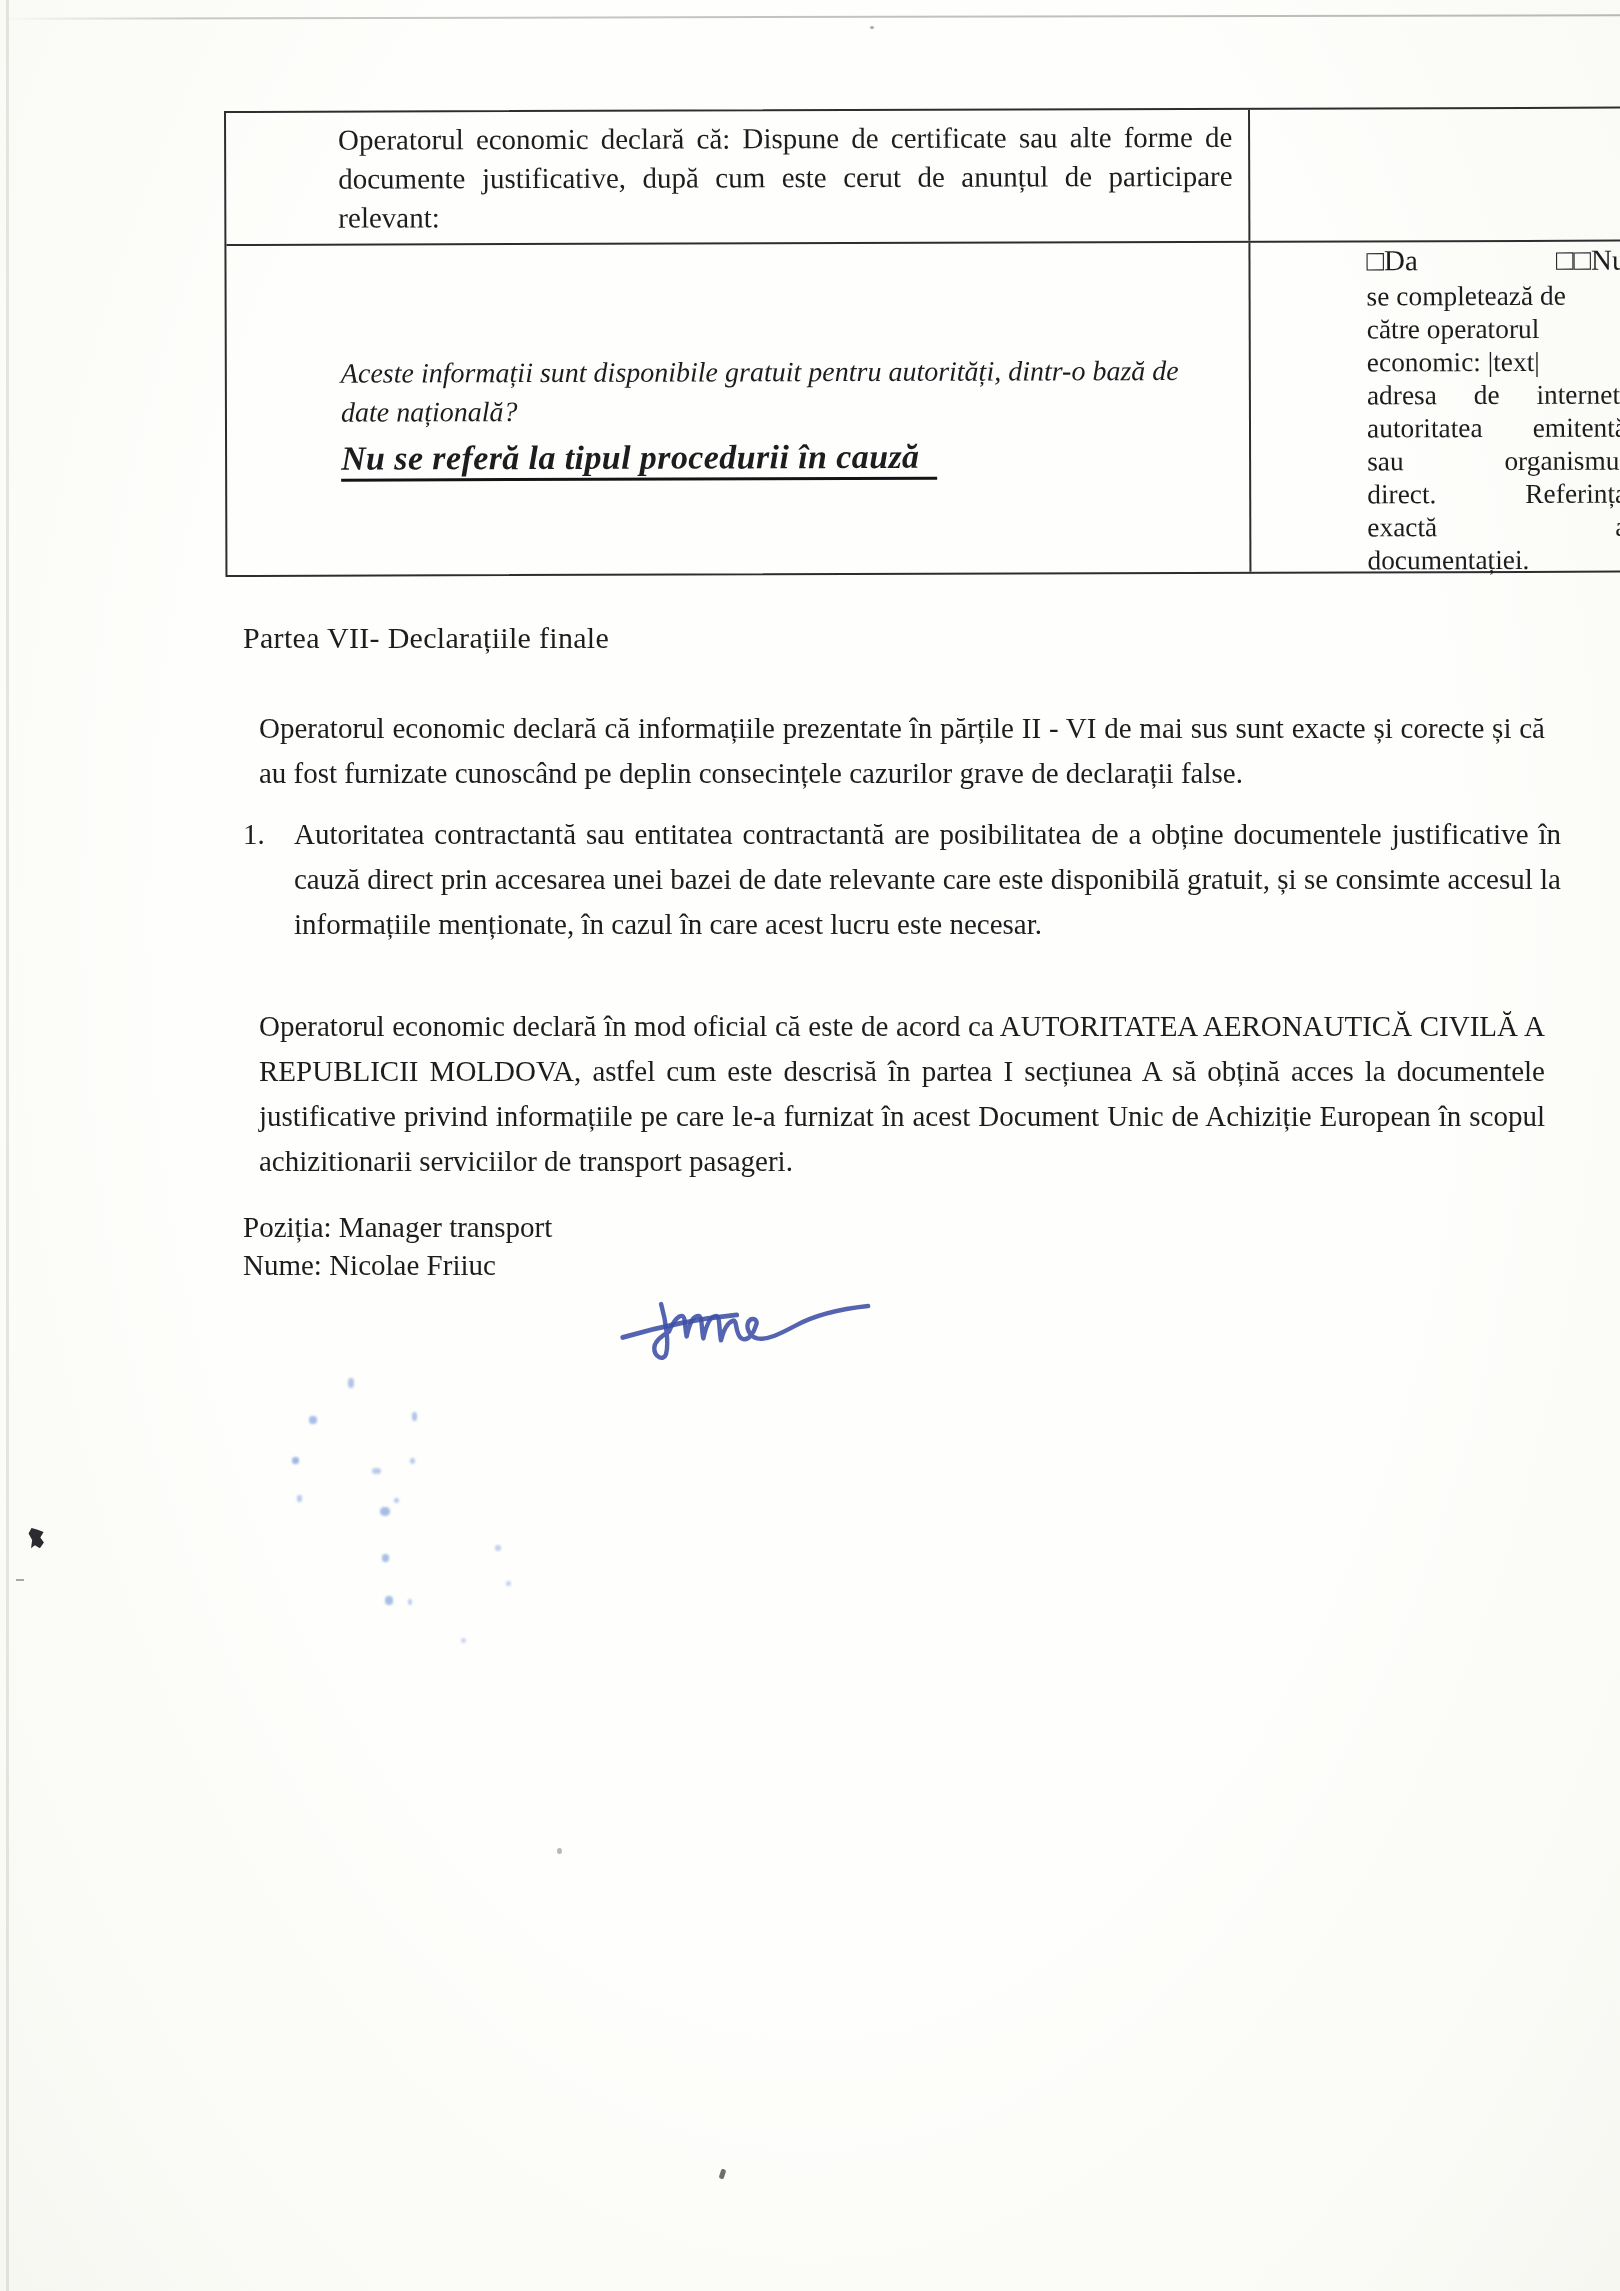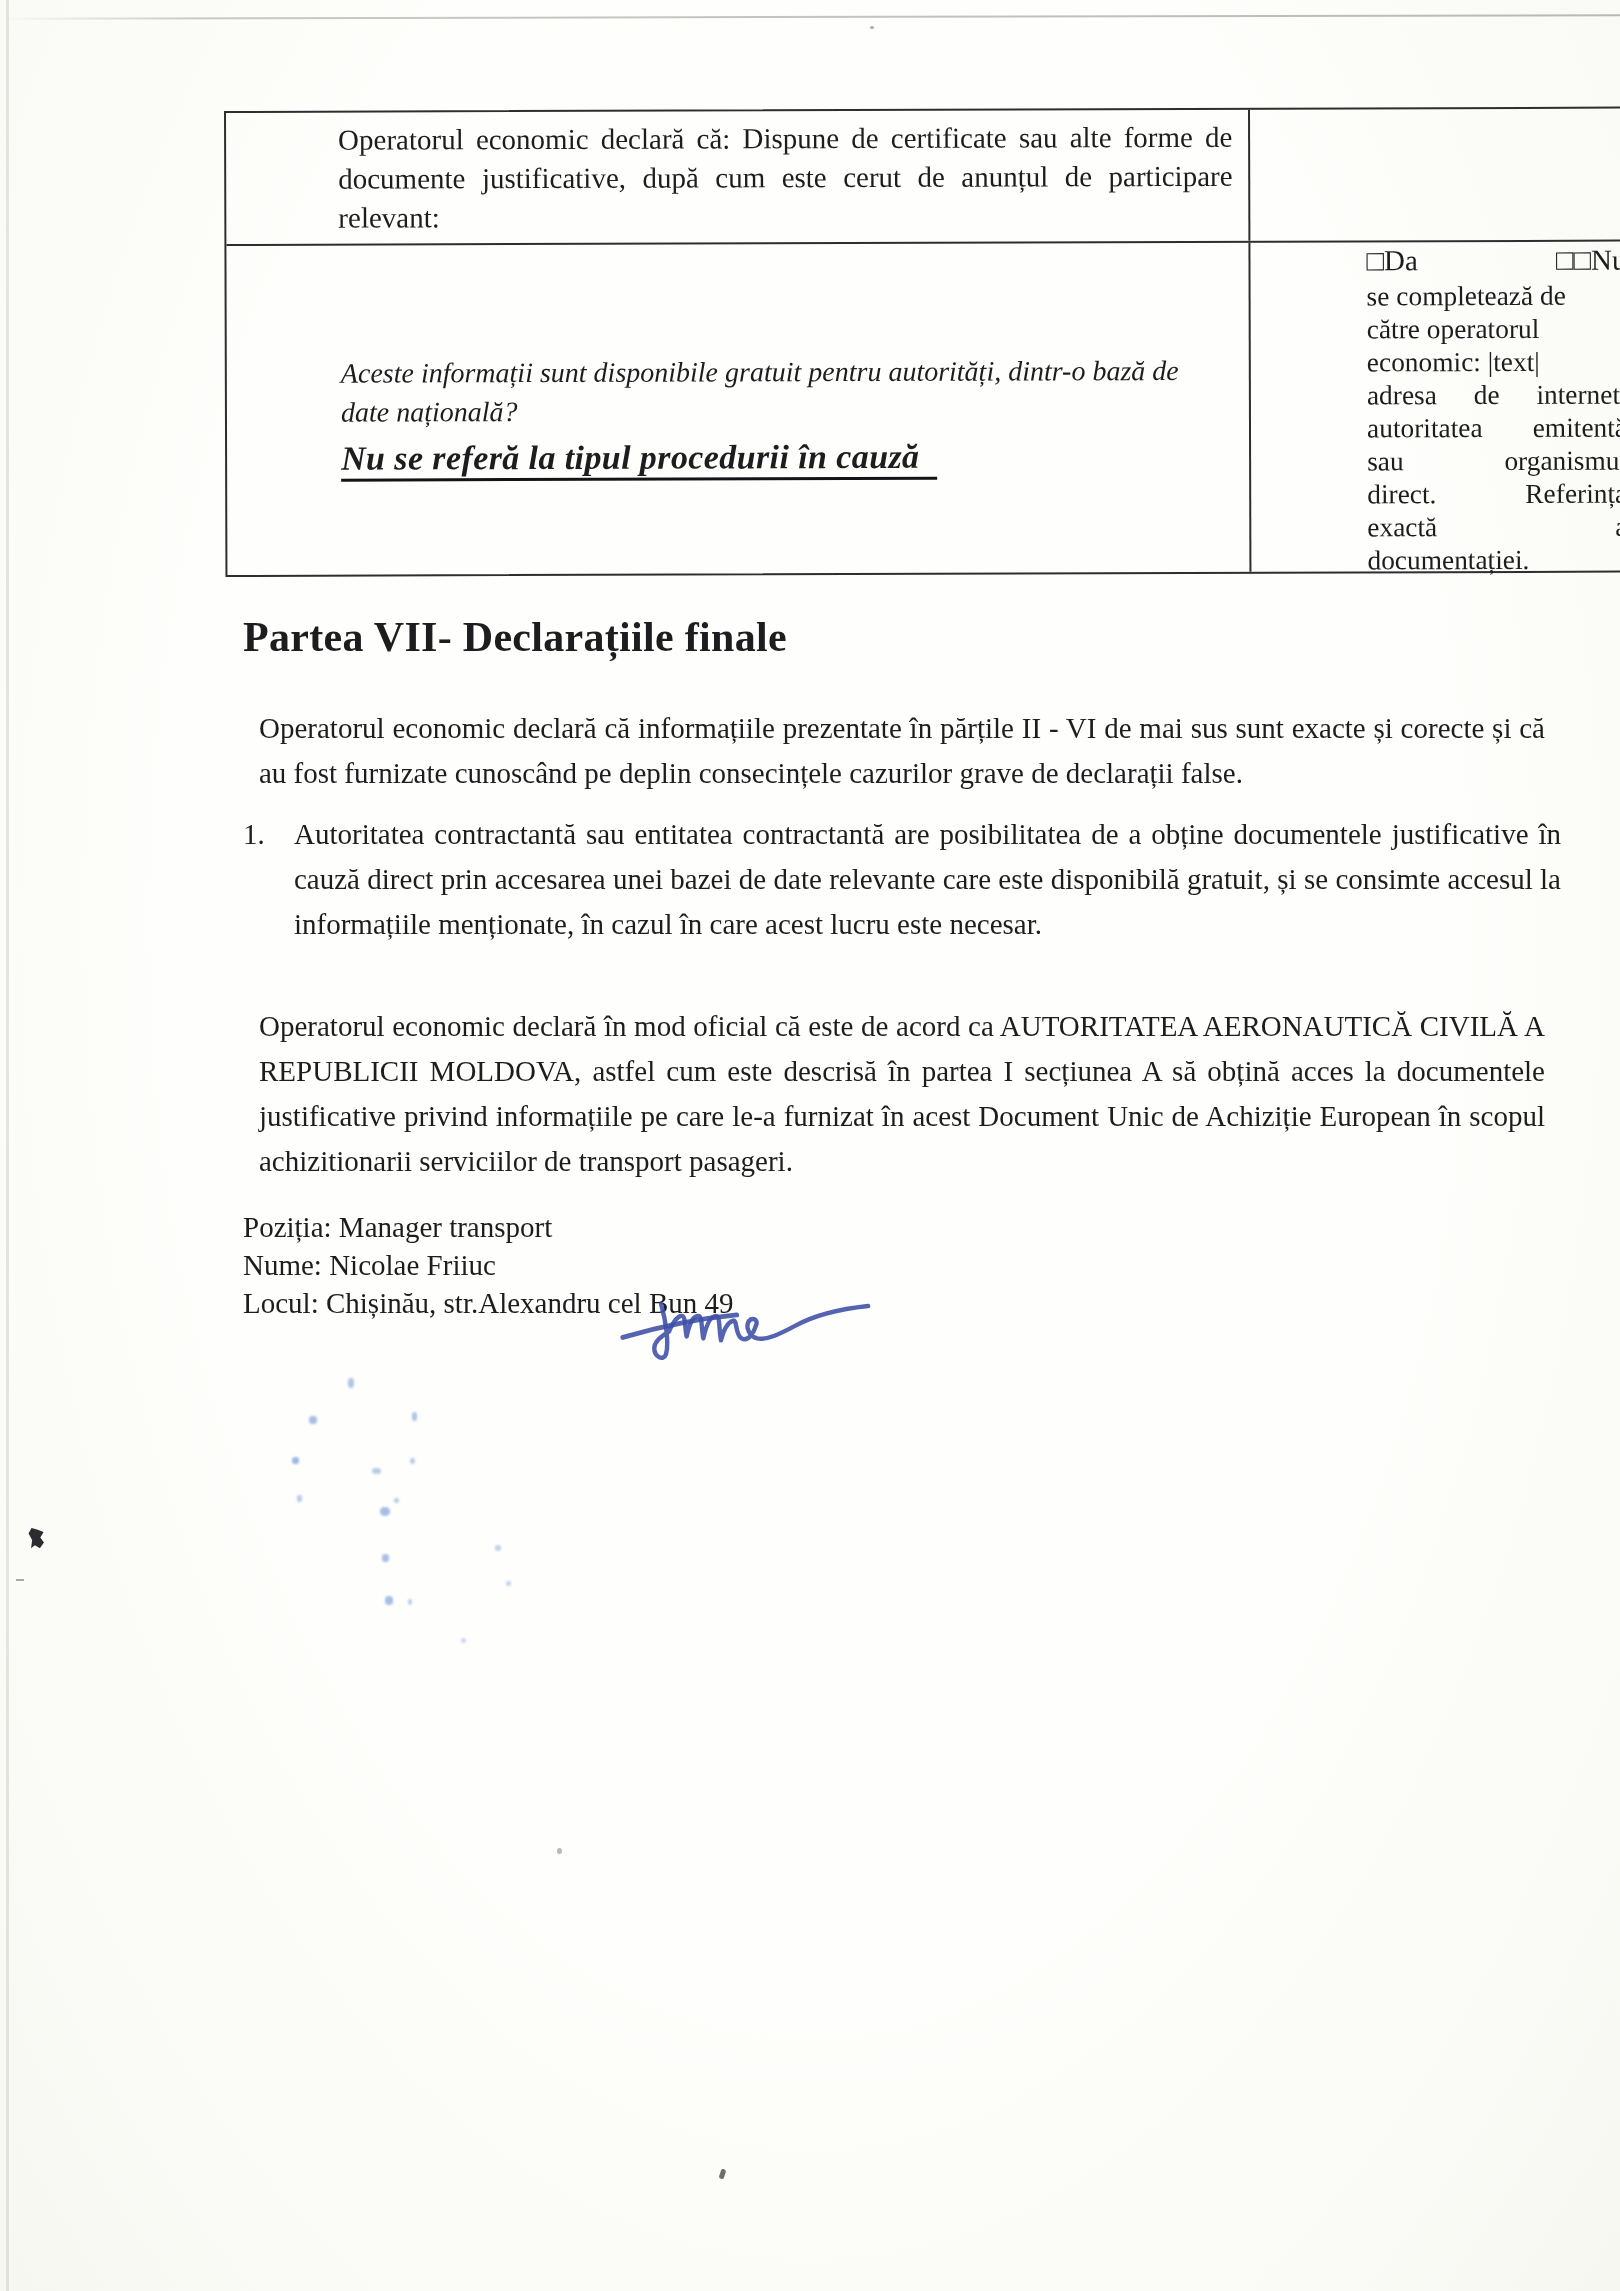--- a/index.html
+++ b/index.html
@@ -57,21 +57,21 @@
     font-family: "Liberation Serif", "DejaVu Sans", serif;
   }
   .note-line.justified { display: flex; justify-content: space-between; }
 
   
   .content {
     position: absolute; left: 243px; top: 614px; width: 1318px;
     font-size: 29px; line-height: 45px;
   }
   .heading {
-    font-size: 42px; line-height: 47px; font-weight: bold;
+    font-size: 30px; line-height: 47px; font-weight: normal;
     letter-spacing: 0.3px; margin: 0 0 45px 0;
   }
   .para { margin: 16px; text-align: justify; }
   .list-item { position: relative; padding-left: 51px; text-align: justify; }
   .list-item .num { position: absolute; left: 0; top: 0; }
   .spacer { height: 41px; }
   .sig-block { margin-top: 23.5px; line-height: 38px; }
 
   
   .artifact { position: absolute; pointer-events: none; }
@@ -154,21 +154,20 @@
     <div class="list-item">
       <span class="num">1.</span>
       <span>Autoritatea contractantă sau entitatea contractantă are posibilitatea de a obține documentele justificative în cauză direct prin accesarea unei bazei de date relevante care este disponibilă gratuit, și se consimte accesul la informațiile menționate, în cazul în care acest lucru este necesar.</span>
     </div>
     <div class="spacer"></div>
     <p class="para">Operatorul economic declară în mod oficial că este de acord ca AUTORITATEA AERONAUTICĂ CIVILĂ A REPUBLICII MOLDOVA, astfel cum este descrisă în partea I secțiunea A să obțină acces la documentele justificative privind informațiile pe care le-a furnizat în acest Document Unic de Achiziție European în scopul achizitionarii serviciilor de transport pasageri.</p>
 
     <div class="sig-block">
       <div>Poziția: Manager transport</div>
       <div>Nume: Nicolae Friiuc</div>
-      <div>Locul: Chișinău, str.Alexandru cel Bun 49</div>
     </div>
   </div>
 
   <svg class="sig-svg" width="257" height="73" viewBox="0 0 262 74">
     <g fill="none" stroke="#3d4fa6" stroke-opacity="0.88" stroke-linecap="round" stroke-linejoin="round">
       <path stroke-width="5" d="M6,40 C40,30 80,21 122,17"></path>
       <path stroke-width="4.5" d="M45,6 C50,24 53,46 50,57 C47,65 38,59 38,51 C38,44 46,38 53,34
         C58,22 63,18 66,18 C70,18 69,30 71,39 C75,21 79,18 83,18 C87,18 86,31 88,41
         C92,23 97,18 101,18 C105,18 104,32 106,43 C109,31 113,25 118,23 C123,21 120,37 127,41
         C134,45 140,34 142,27 C144,21 137,19 134,24 C131,30 135,39 143,41

